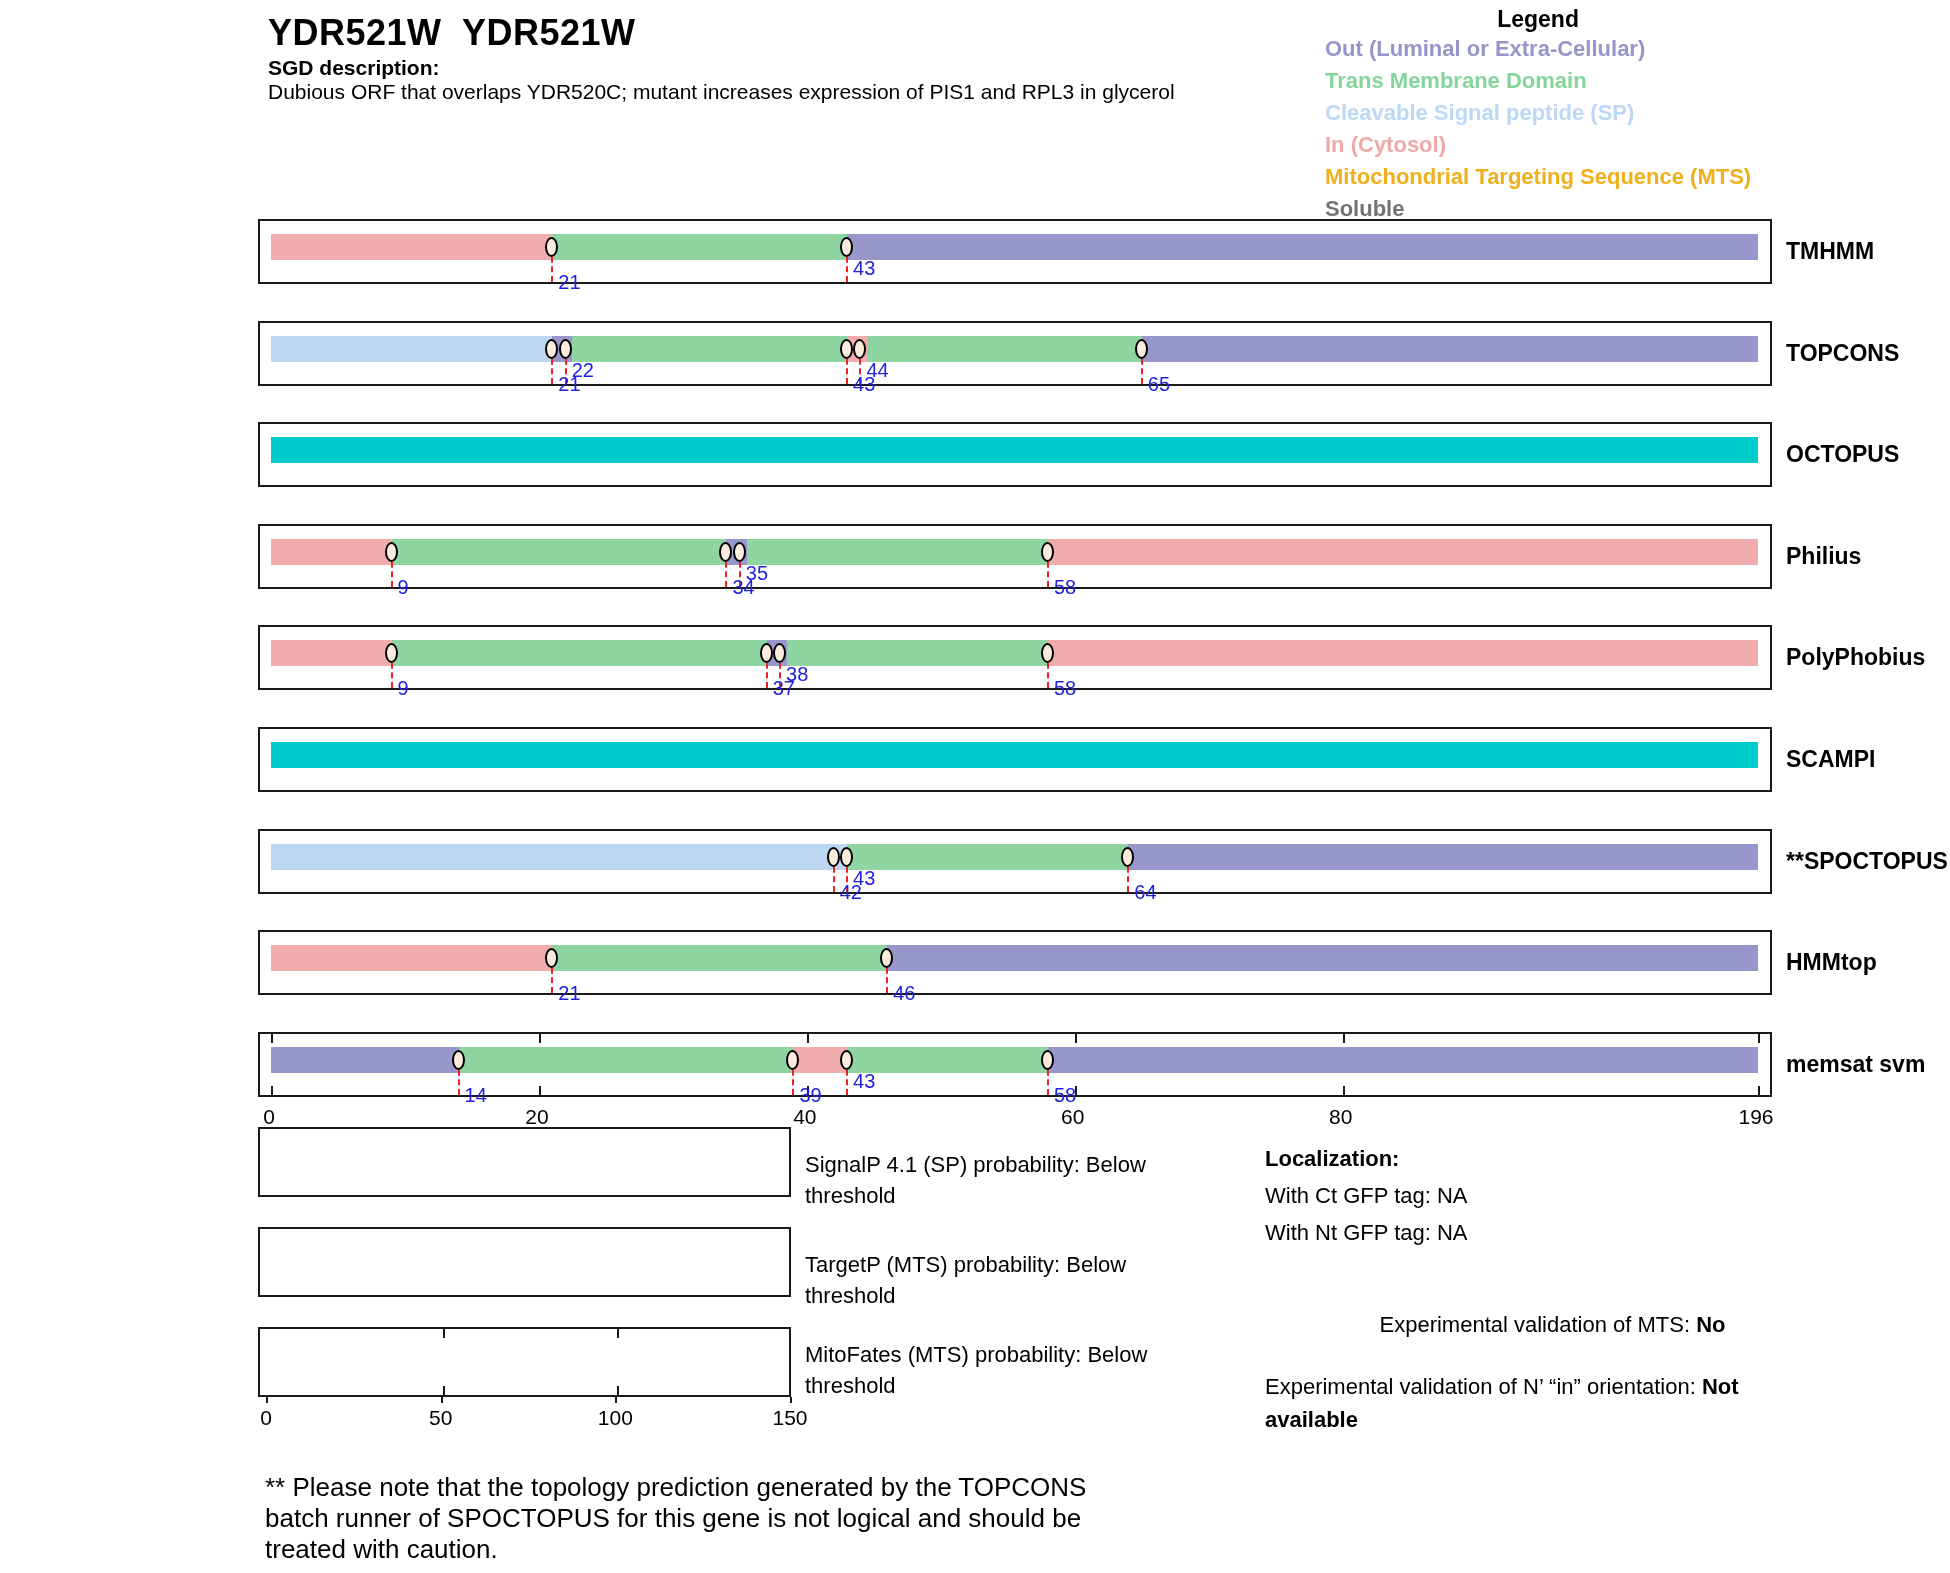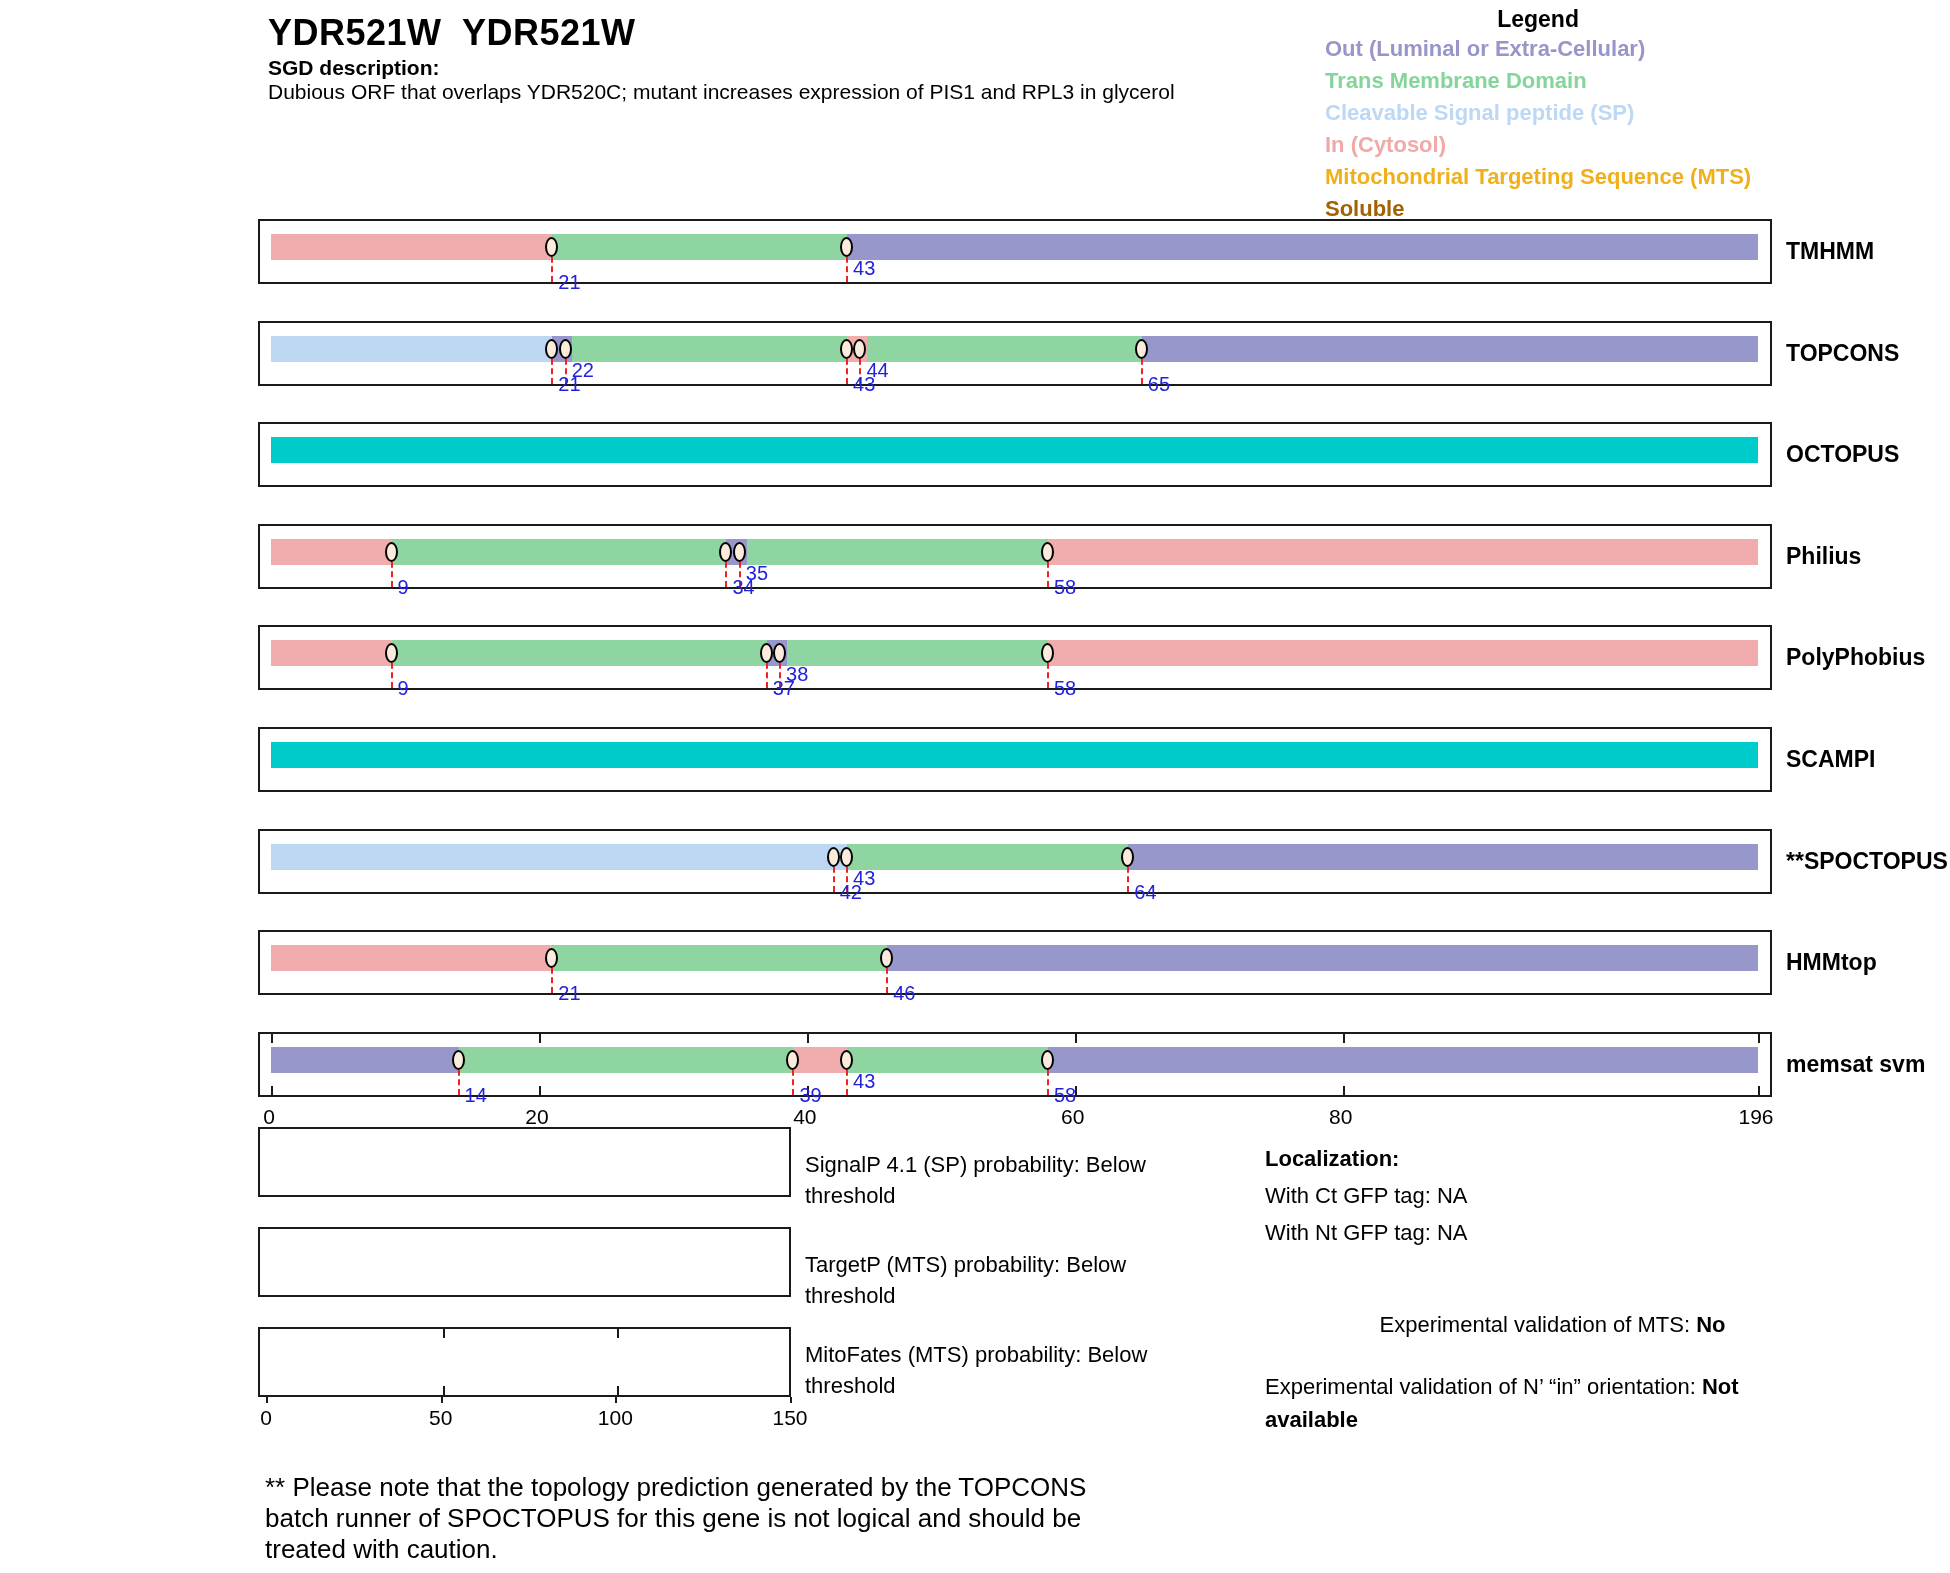--- a/index.html
+++ b/index.html
@@ -37,21 +37,21 @@
   <div class="abs sgd-text" style="left:268px;top:80px;text-align:right;">Dubious ORF that overlaps YDR520C; mutant increases expression of PIS1 and RPL3 in glycerol</div>
 
   <div class="abs" style="left:1325px;top:6px;">
     <div class="legend-title">Legend</div>
     <div id="legend-items">
         <div class="legend-item" style="color: rgb(151, 149, 201);">Out (Luminal or Extra-Cellular)</div>
         <div class="legend-item" style="color: rgb(133, 213, 155);">Trans Membrane Domain</div>
         <div class="legend-item" style="color: rgb(188, 216, 245);">Cleavable Signal peptide (SP)</div>
         <div class="legend-item" style="color: rgb(240, 169, 169);">In (Cytosol)</div>
         <div class="legend-item" style="color: rgb(240, 176, 28);">Mitochondrial Targeting Sequence (MTS)</div>
-        <div class="legend-item" style="color: #a16207;">Soluble</div>
+        <div class="legend-item" style="color: #737373;">Soluble</div>
       </div>
   </div>
 
   <div id="tracks">
       <div class="track-box" style="left: 258px; top: 219px; width: 1514px; height: 65px;">
         <div class="track-seg" style="left: 11px; top: 13px; width: 281.324px; height: 26px; background: rgb(241, 172, 174); z-index: 1;"></div>
         <div class="track-seg" style="left: 292.324px; top: 13px; width: 294.721px; height: 26px; background: rgb(142, 213, 161); z-index: 1;"></div>
         <div class="track-seg" style="left: 587.045px; top: 13px; width: 910.955px; height: 26px; background: rgb(152, 151, 204); z-index: 1;"></div>
         <div class="b-line" style="left: 291.324px; top: 26px; height: 35px; z-index: 2;"></div>
         <div class="b-circle" style="left: 285.324px; top: 16px;"></div>

